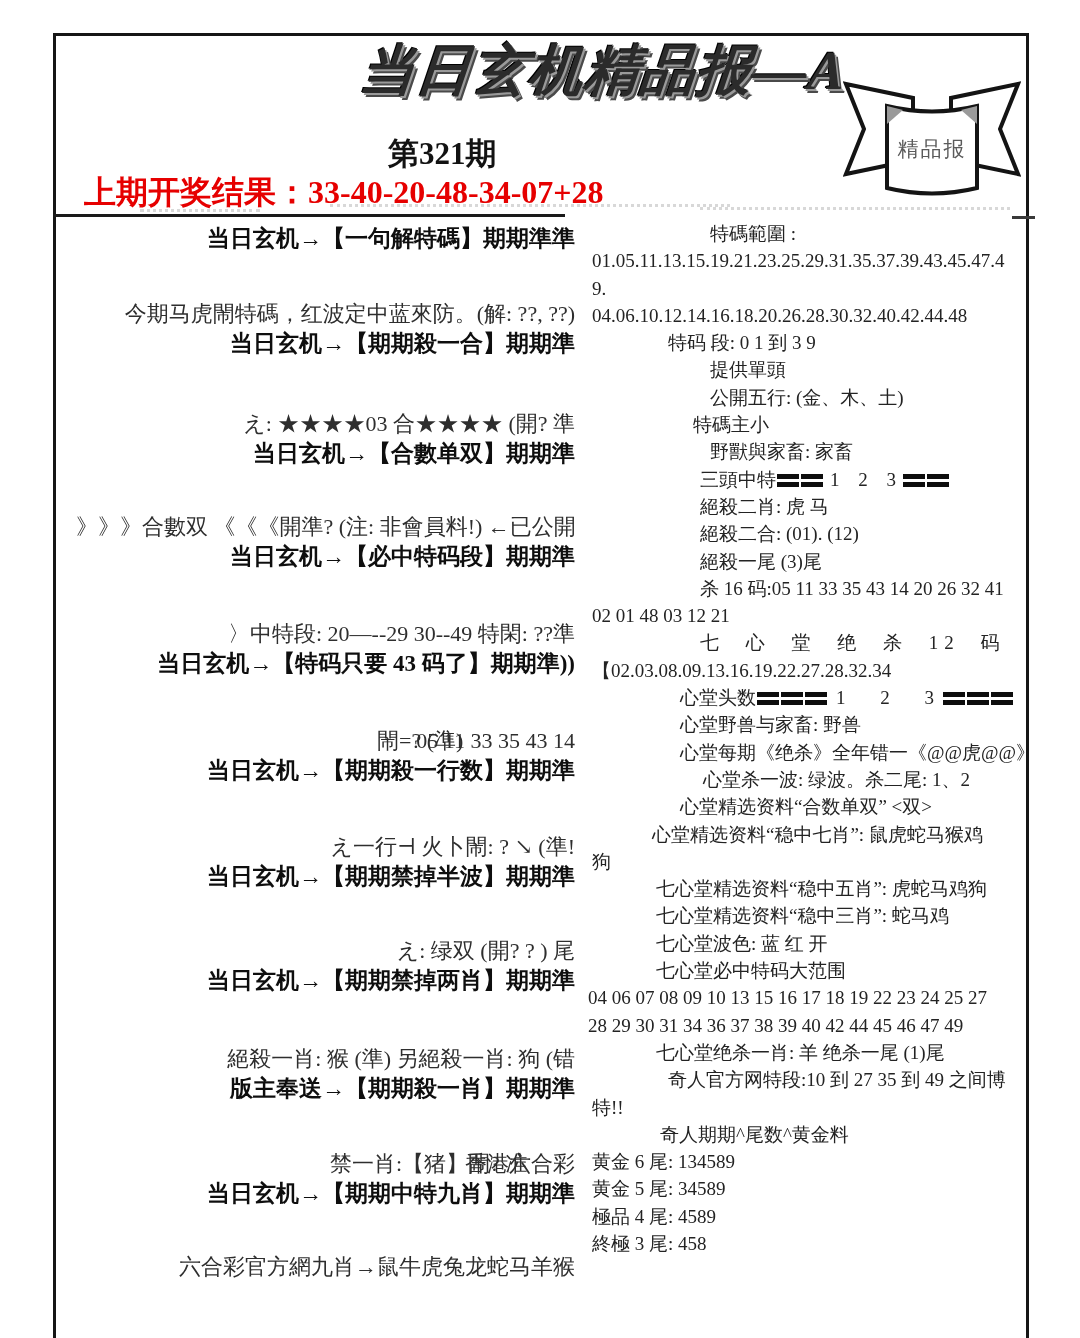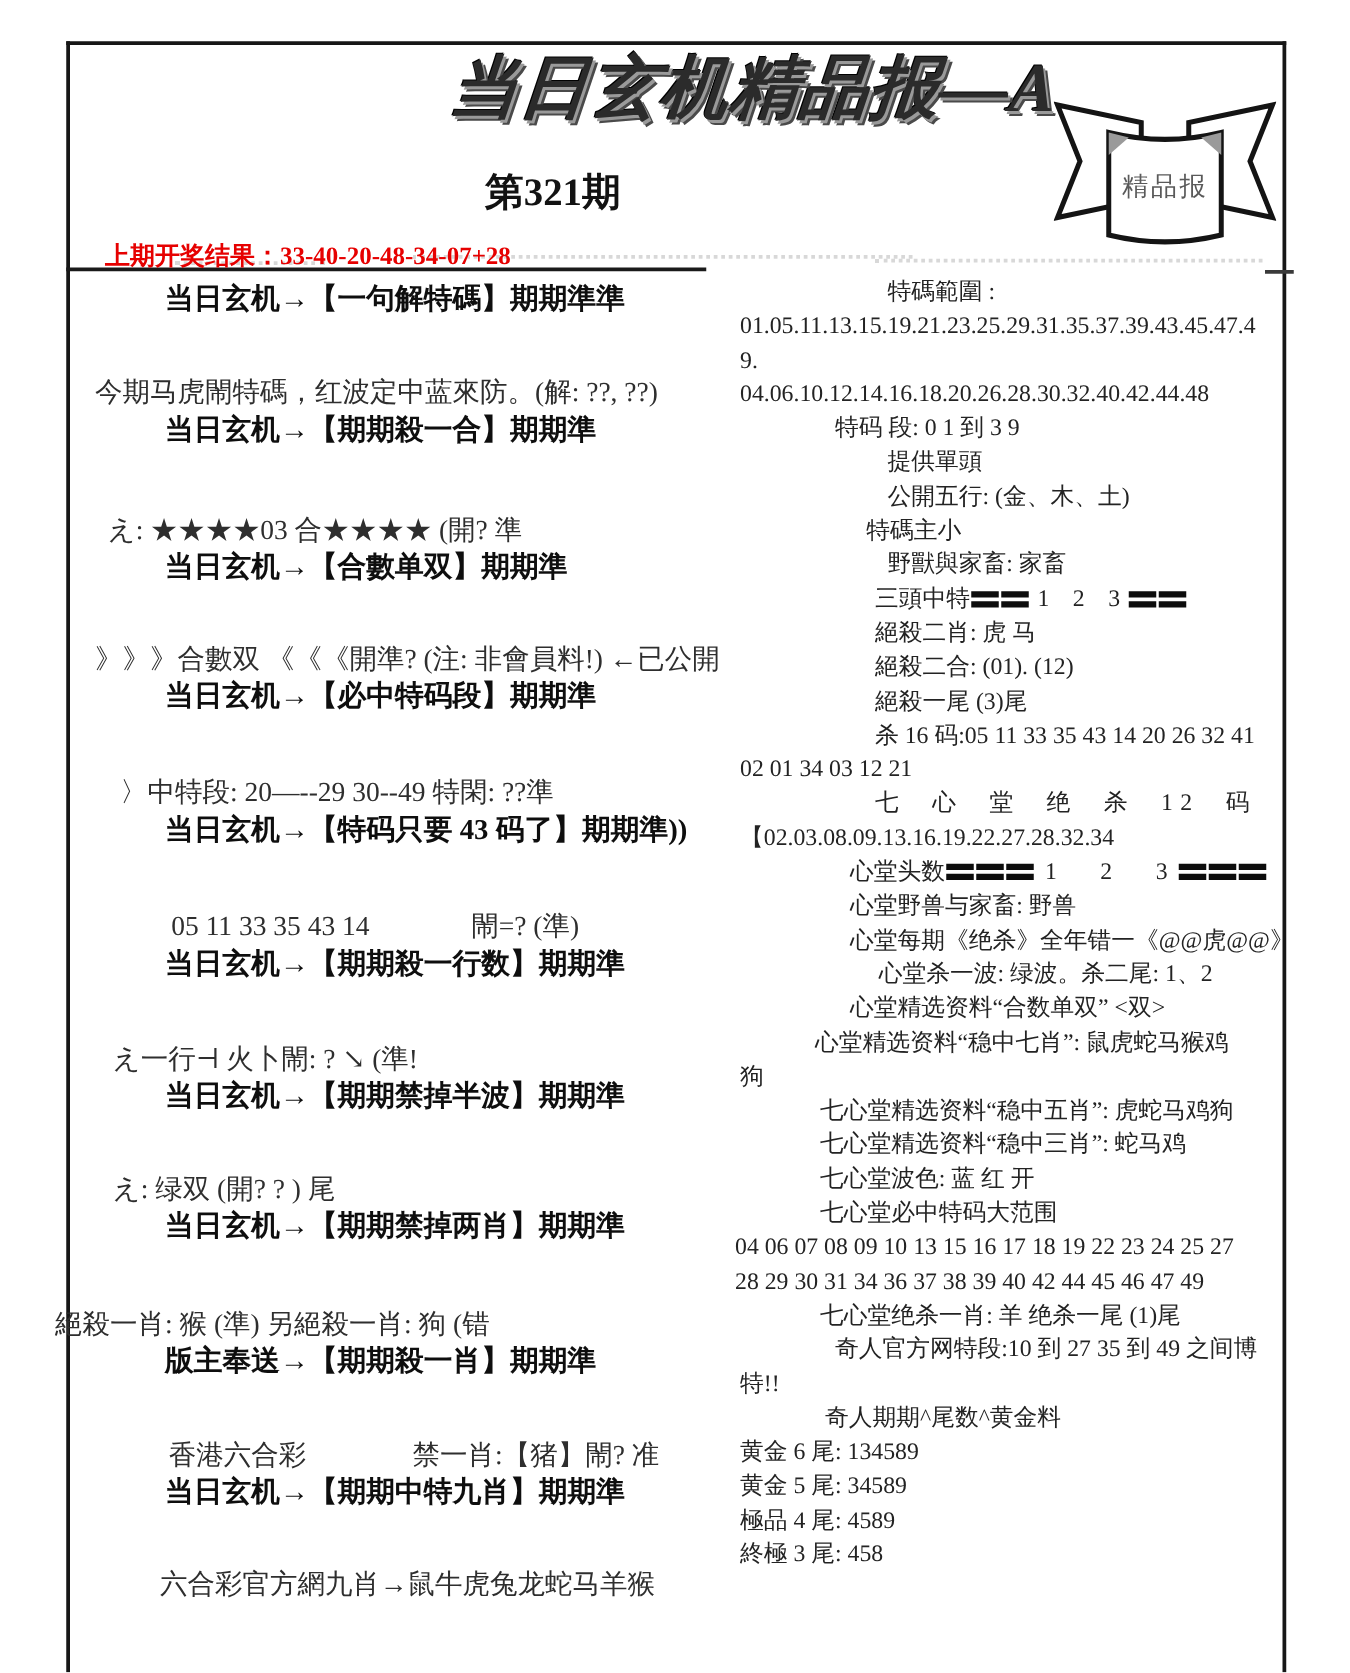--- a/index.html
+++ b/index.html
@@ -12,26 +12,26 @@
   .divider{position:absolute;left:53px;top:214px;width:512px;height:3px;background:#1a1a1a;}
   .divider-tick{position:absolute;left:1012px;top:216px;width:23px;height:3px;background:#3a3a3a;}
   
   .art{position:absolute;height:5px;border-top:3px dotted #cccccc;opacity:.75;}
   
   .title{position:absolute;left:360px;top:34px;width:540px;font-size:55px;font-weight:bold;
          font-style:italic;letter-spacing:1px;color:#2b2b2b;white-space:nowrap;
          transform:skewX(-5deg);
          text-shadow:2px 2px 0 #9a9a9a,4px 4px 0 #4a4a4a,-1px -1px 0 #000;}
   .issue{position:absolute;left:388px;top:133px;font-size:31px;font-weight:bold;color:#121212;white-space:nowrap;}
-  .lastdraw{position:absolute;left:84px;top:171px;font-size:20px;font-weight:bold;color:#e60000;white-space:nowrap;margin-top:20px;}
+  .lastdraw{position:absolute;left:84px;top:171px;font-size:32px;font-weight:bold;color:#e60000;white-space:nowrap;}
   
   .ribbon{position:absolute;left:843px;top:76px;width:178px;height:132px;}
   .ribbon-label{font-family:"Liberation Serif","DejaVu Serif",serif;}
   
-  .lblock{position:absolute;left:0;width:575px;}
+  .lblock{position:absolute;left:0;width:575px;text-align:right;}
   .tline{position:relative;margin-left:76px;font-size:22px;line-height:27px;color:#2e2e2e;white-space:nowrap;}
   .tline .tr{position:absolute;}
   .bline{margin-left:132px;margin-top:2px;font-size:23px;line-height:30px;font-weight:bold;color:#0e0e0e;white-space:nowrap;}
   
   .rcol{position:absolute;left:588px;top:220px;width:438px;font-size:19px;color:#232323;}
   .rline{line-height:27.3px;white-space:nowrap;}
   .wide{letter-spacing:6px;word-spacing:10px;}
   .bar{display:inline-block;width:22px;height:13px;box-sizing:border-box;
        border-top:5px solid #0d0d0d;border-bottom:5px solid #0d0d0d;vertical-align:-1px;margin:0 1px;}
   .nums{word-spacing:14px;padding:0 6px;}
@@ -134,21 +134,21 @@
     <div class="rline" style="margin-left:122px">公開五行: (金、木、土)</div>
     <div class="rline" style="margin-left:105px">特碼主小</div>
     <div class="rline" style="margin-left:122px">野獸與家畜: 家畜</div>
     <div class="rline" style="margin-left:112px">
       <span>三頭中特</span><span class="bar"></span><span class="bar"></span><span class="nums">1 2 3</span><span class="bar"></span><span class="bar"></span>
     </div>
     <div class="rline" style="margin-left:112px">絕殺二肖: 虎 马</div>
     <div class="rline" style="margin-left:112px">絕殺二合: (01). (12)</div>
     <div class="rline" style="margin-left:112px">絕殺一尾 (3)尾</div>
     <div class="rline" style="margin-left:112px">杀 16 码:05 11 33 35 43 14 20 26 32 41</div>
-    <div class="rline" style="margin-left:4px">02 01 34 03 12 21</div>
+    <div class="rline" style="margin-left:4px">02 01 48 03 12 21</div>
     <div class="rline wide" style="margin-left:112px">七 心 堂 绝 杀 12 码</div>
     <div class="rline" style="margin-left:4px">【02.03.08.09.13.16.19.22.27.28.32.34</div>
     <div class="rline" style="margin-left:92px">
       <span>心堂头数</span><span class="bar"></span><span class="bar"></span><span class="bar"></span><span class="nums nums2">1 2 3</span><span class="bar"></span><span class="bar"></span><span class="bar"></span>
     </div>
     <div class="rline" style="margin-left:92px">心堂野兽与家畜: 野兽</div>
     <div class="rline" style="margin-left:92px">心堂每期《绝杀》全年错一《@@虎@@》</div>
     <div class="rline" style="margin-left:115px">心堂杀一波:  绿波。杀二尾: 1、2</div>
     <div class="rline" style="margin-left:92px">心堂精选资料“合数单双”  &lt;双&gt;</div>
     <div class="rline" style="margin-left:64px">心堂精选资料“稳中七肖”: 鼠虎蛇马猴鸡</div>

